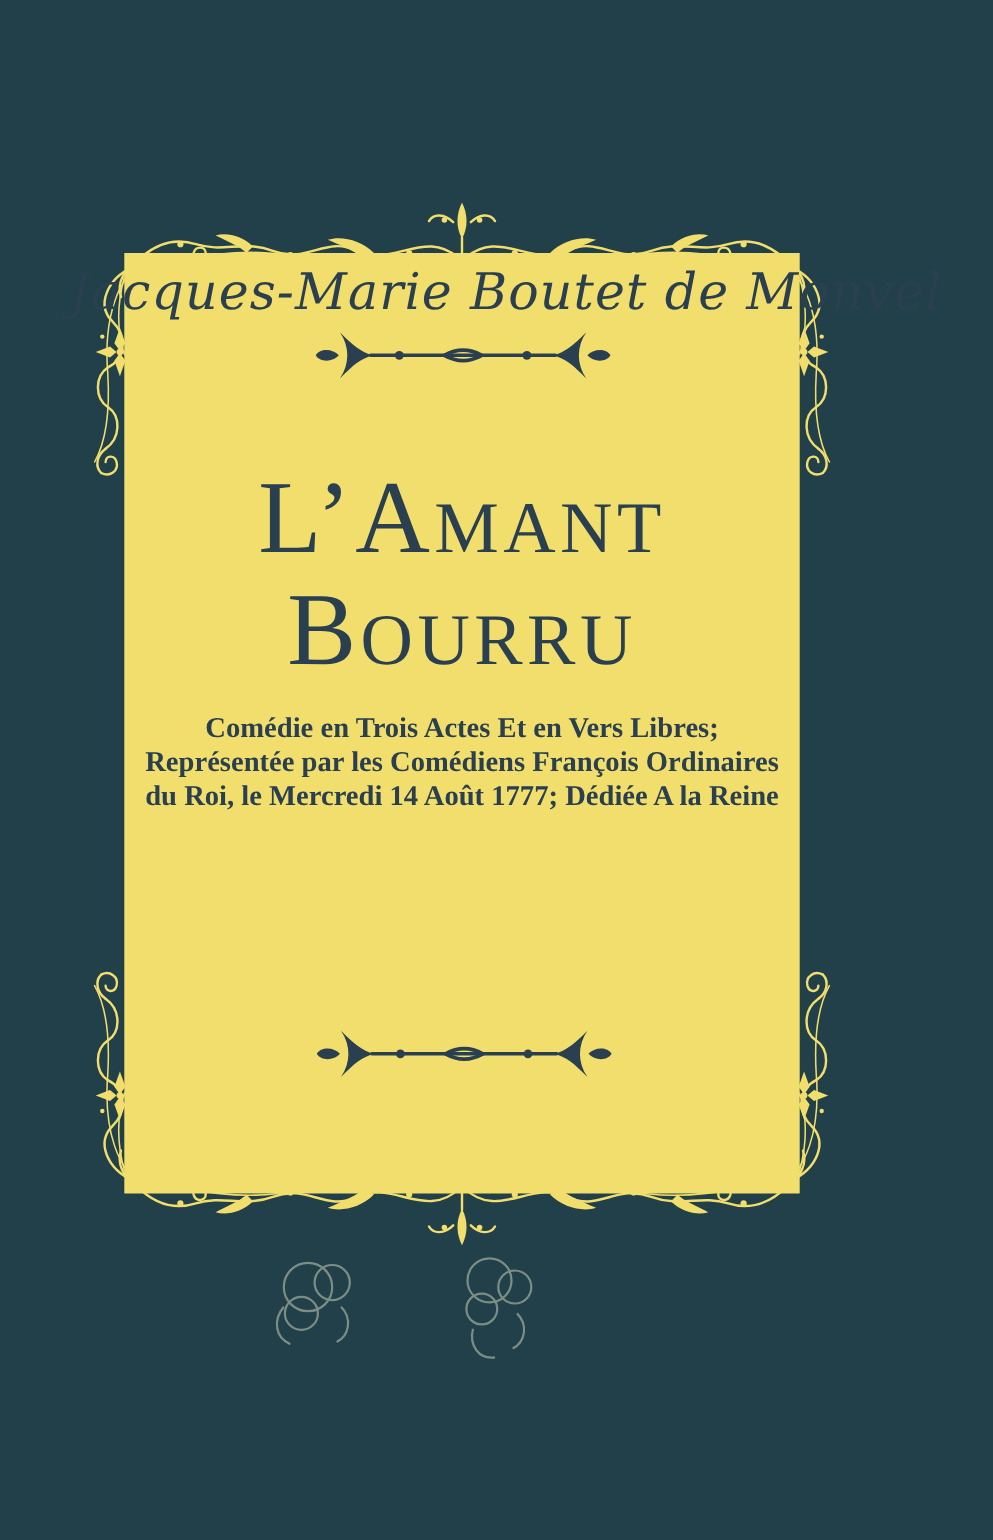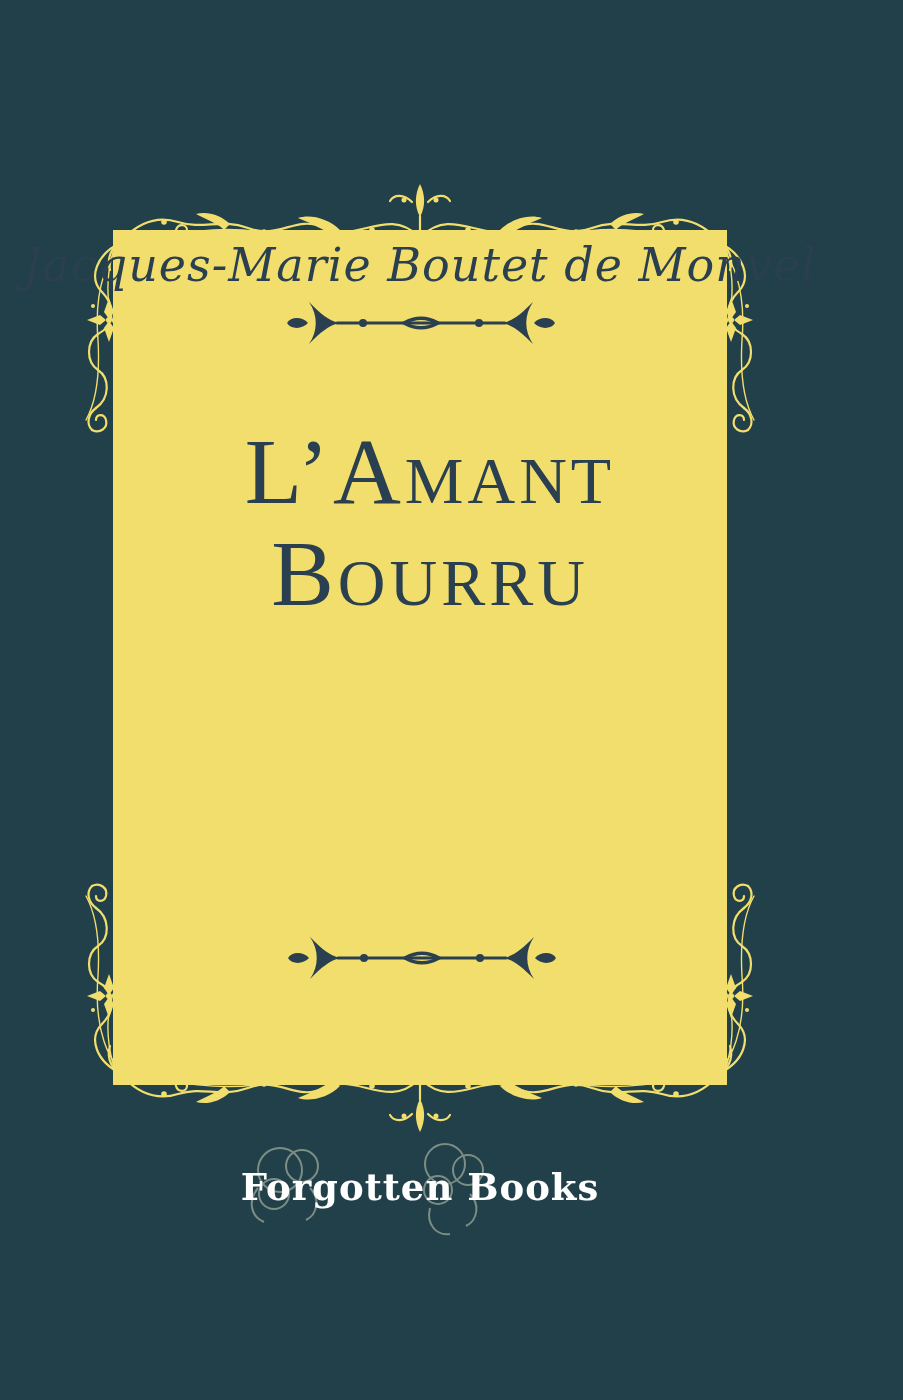--- a/index.html
+++ b/index.html
@@ -15,29 +15,29 @@
   .textblock{
     position:absolute;left:0;width:840px;
     text-align:center;color:#2a4050;
   }
   .author{
     top:238px;
     font-family:"DejaVu Serif", serif;
     font-style:italic;
     font-size:46px;
     letter-spacing:1px;
+    padding-left:40px;
   }
   .title-line{
     font-family:"Liberation Serif", serif;
     font-variant:small-caps;
     font-size:94px;
     line-height:1;
     letter-spacing:4px;
     font-weight:500;
-    padding-left:10px;
   }
   .title1{top:424px;}
   .title2{top:526px;text-align:center;}
   .subtitle{
     top:646px;
     font-weight:bold;
     font-size:26px;
     line-height:31px;
     white-space:nowrap;
   }
@@ -134,30 +134,34 @@
       <use href="#divider" transform="translate(421,323)"></use>
       <use href="#divider" transform="translate(422,958)"></use>
     </g>
   </svg>
 
   <div class="textblock author">Jacques-Marie Boutet de Monvel</div>
 
   <div class="textblock title-line title1">L’Amant</div>
   <div class="textblock title-line title2">Bourru</div>
 
+  <div class="textblock subtitle">
+    <span>Comédie en Trois Actes Et en Vers Libres;</span>
+    <span>Représentée par les Comédiens François Ordinaires</span>
+    <span>du Roi, le Mercredi 14 Août 1777; Dédiée A la Reine</span>
+  </div>
 
   <div class="logo">
     <svg viewBox="0 0 360 118" stroke="#8d9b8f" fill="none" stroke-width="2" opacity="0.85">
       <circle cx="40" cy="42" r="22"></circle>
       <circle cx="62" cy="38" r="16"></circle>
       <circle cx="34" cy="66" r="15"></circle>
       <path d="M18,60 C8,72 10,88 24,94"></path>
       <path d="M70,60 C80,70 78,86 66,92"></path>
       <circle cx="205" cy="36" r="20"></circle>
       <circle cx="228" cy="42" r="15"></circle>
       <circle cx="198" cy="62" r="14"></circle>
       <path d="M230,66 C240,76 238,92 226,98"></path>
       <path d="M190,80 C186,96 196,108 210,106"></path>
     </svg>
-    <span class="logo-text">Forgotten Books</span>
   </div>
 
 </div>
 
 </body></html>

